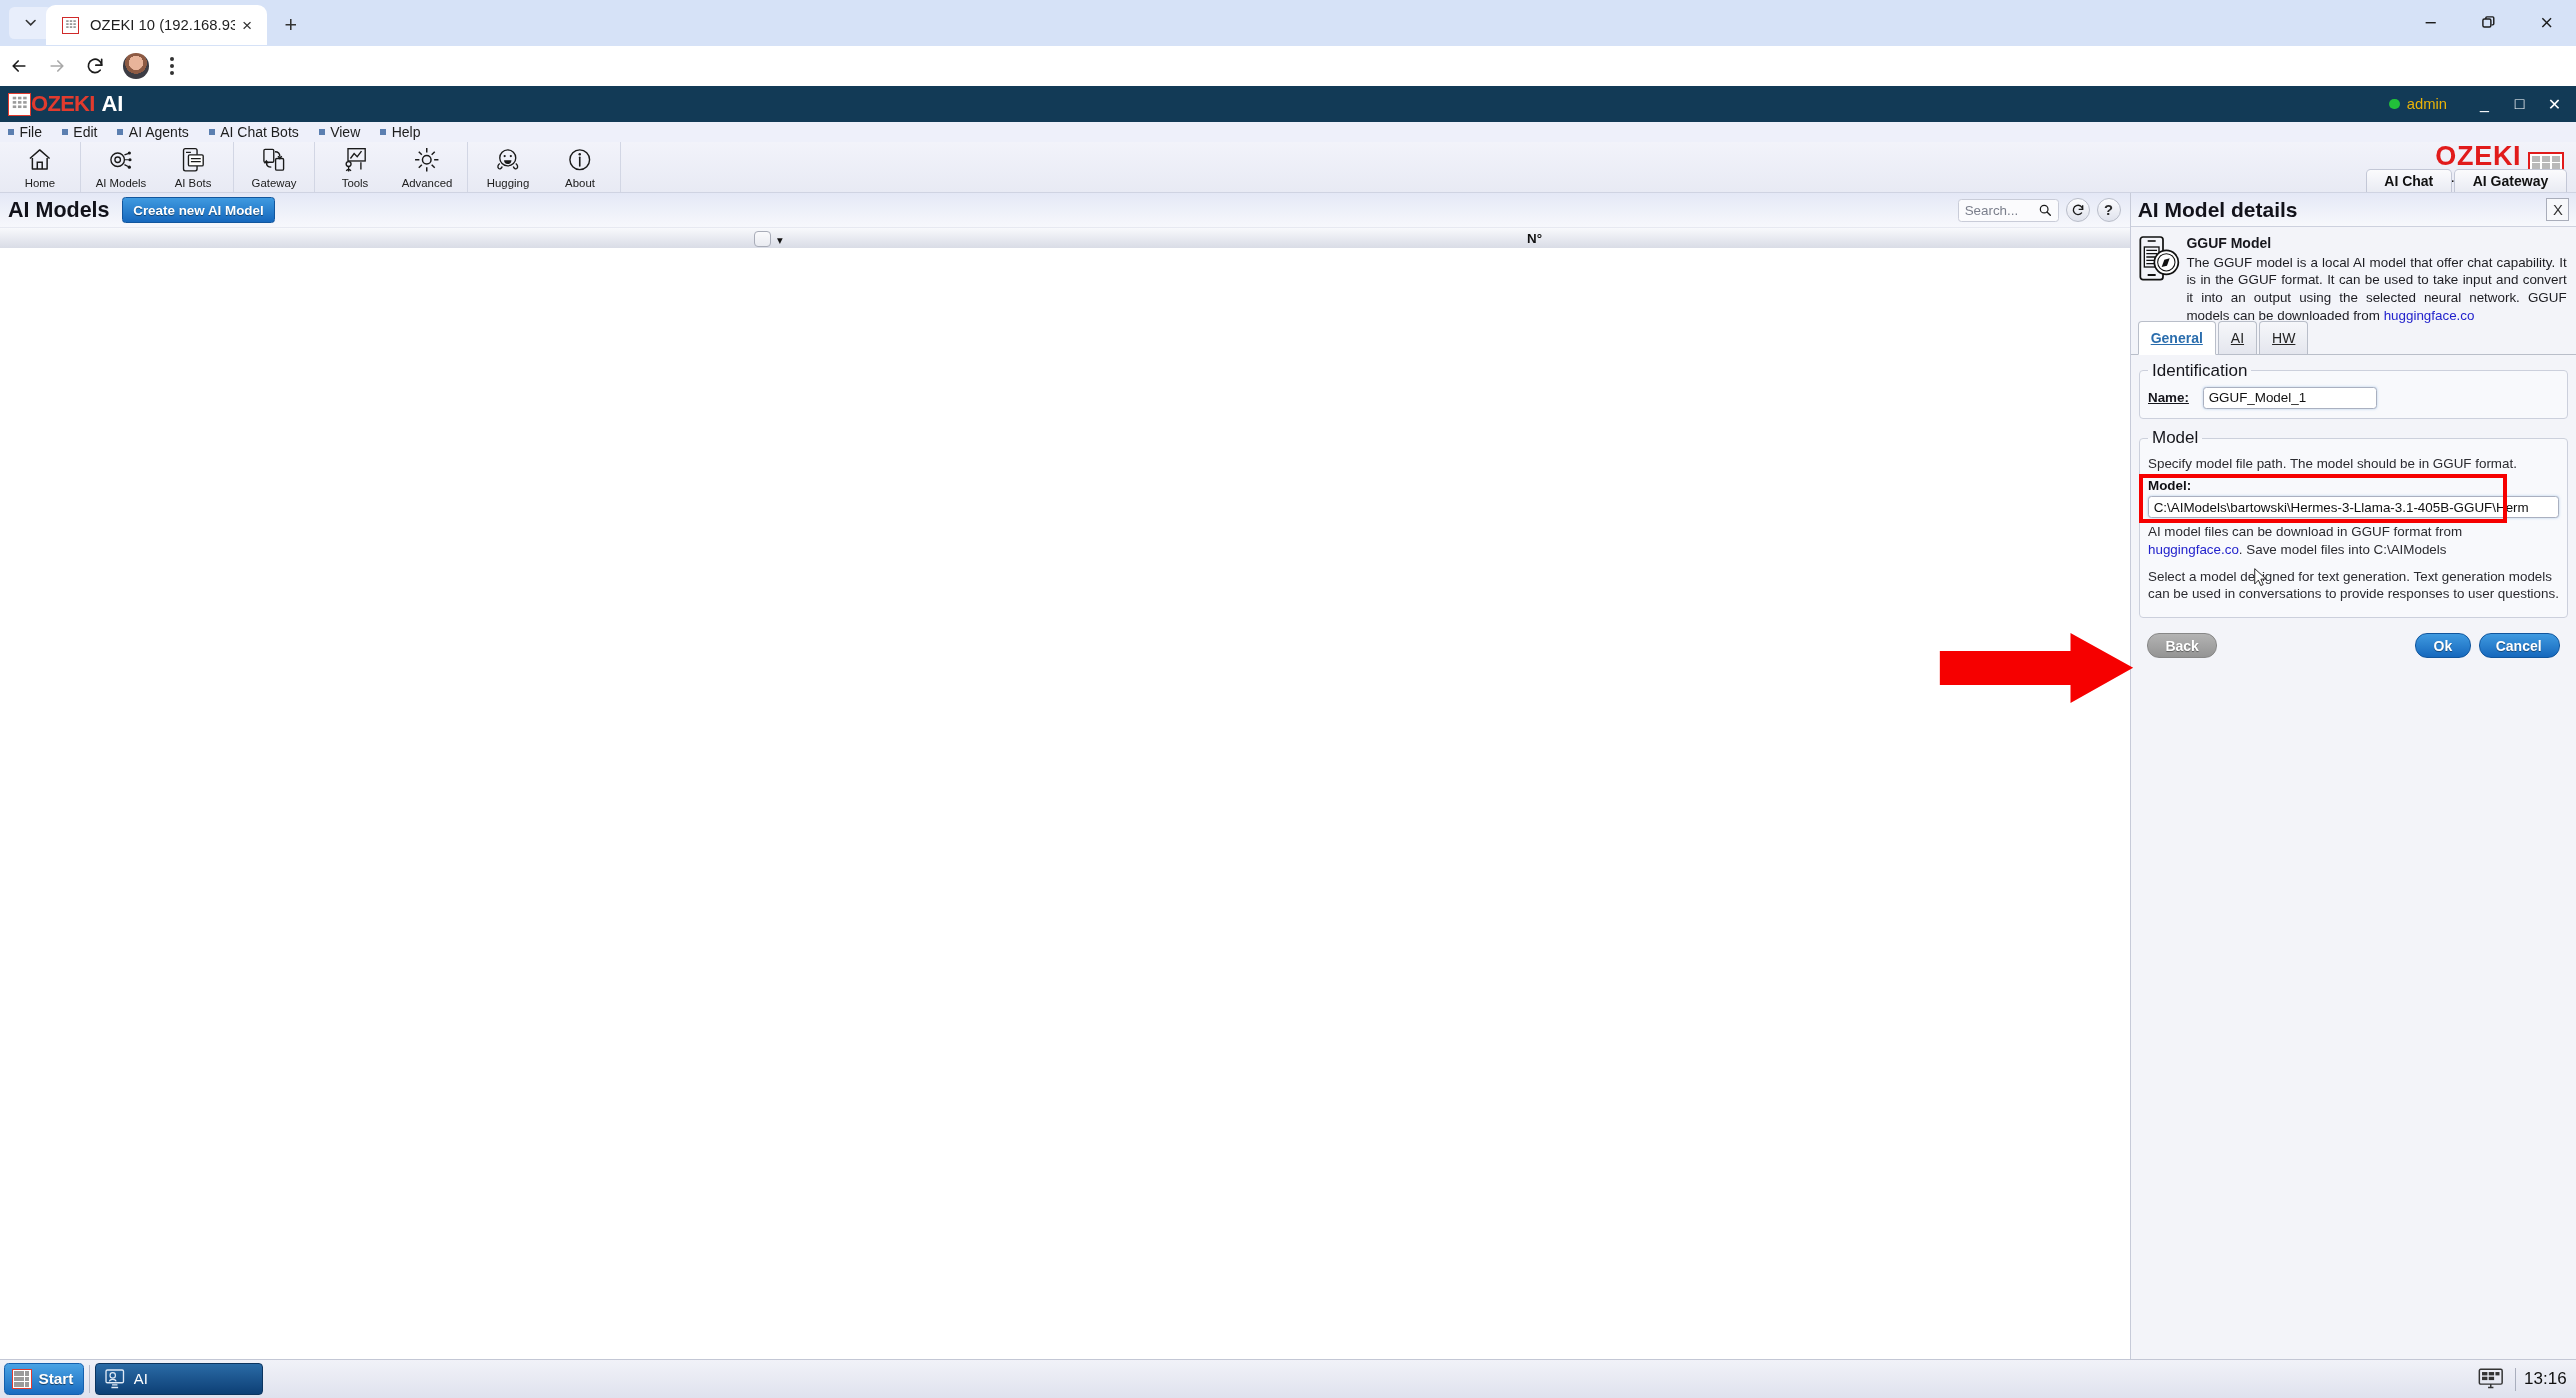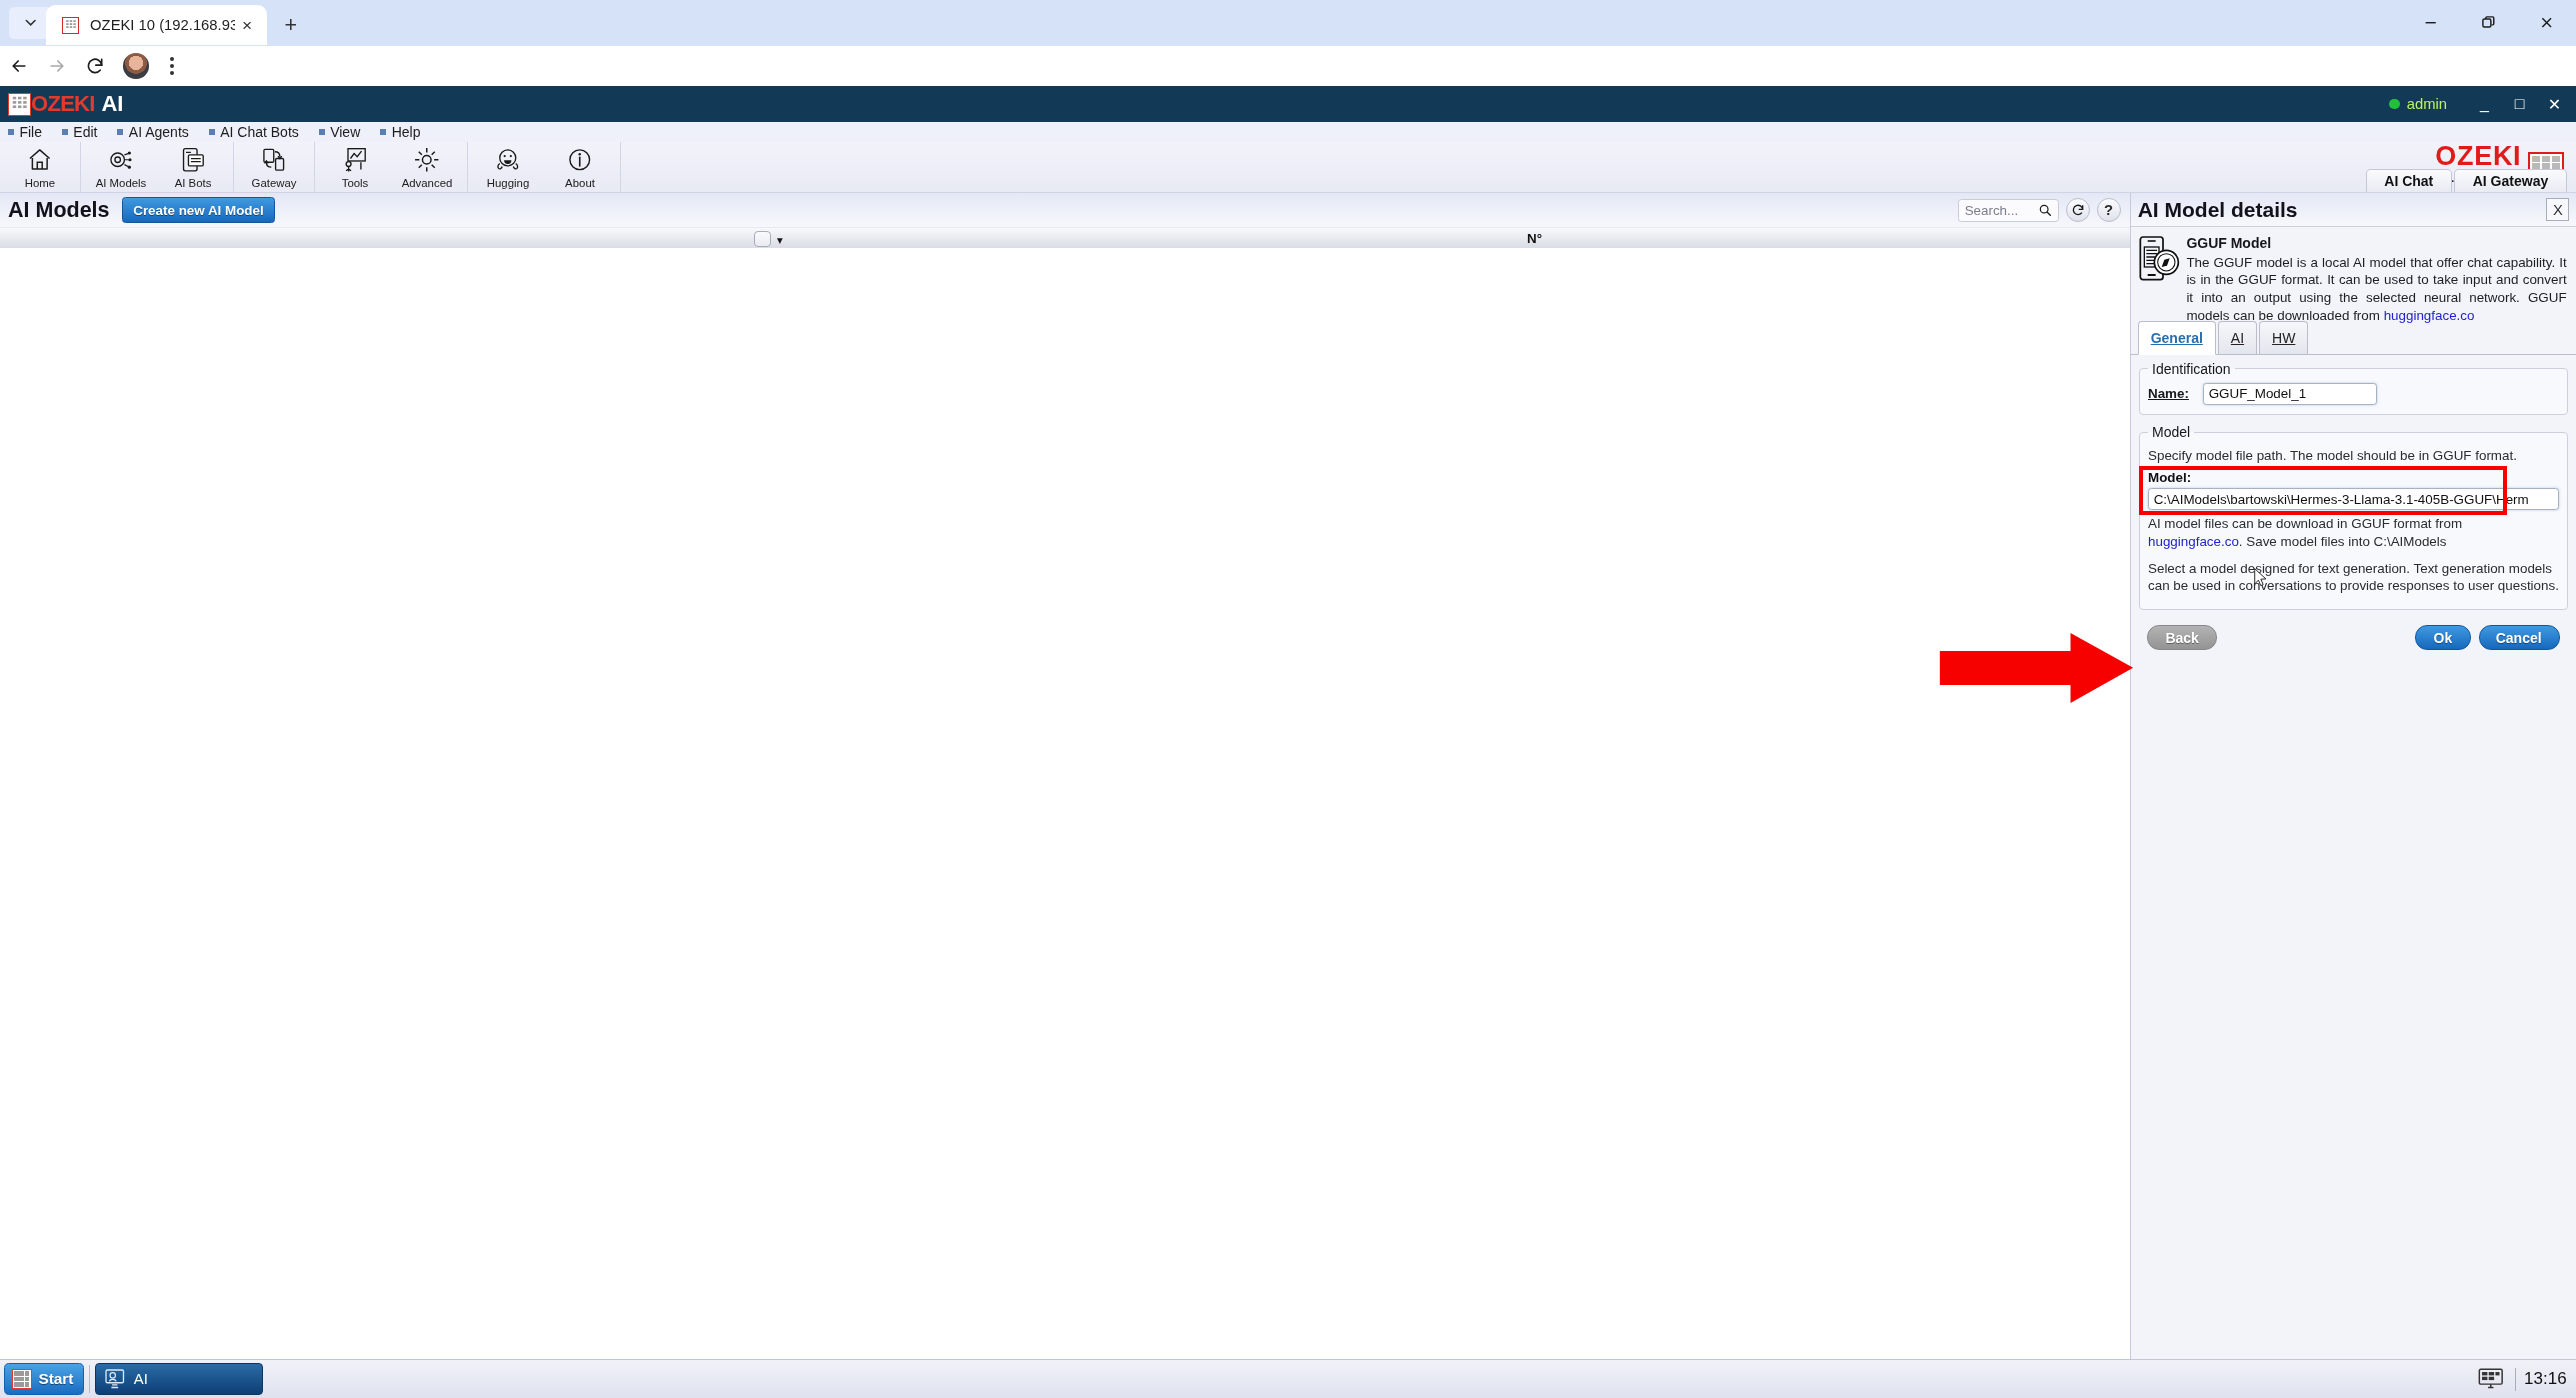--- a/index.html
+++ b/index.html
@@ -50,21 +50,21 @@
 
   
   #ozeki-titlebar { position:absolute; left:0; top:0; width:2576px; height:36px; background:#123a56;
      display:flex; align-items:center; }
   #ozeki-logo-mark { width:23px; height:23px; margin-left:8px; border:1.3px solid #e23b2e; background:#fff;
      display:flex; align-items:center; justify-content:center; flex:0 0 auto;}
   #ozeki-word { font-size:22px; font-weight:bold; color:#e23b2e; letter-spacing:-0.7px; margin-left:0; }
   #ozeki-ai { font-size:22px; font-weight:bold; color:#ffffff; margin-left:6.7px; }
   #titlebar-right { margin-left:auto; display:flex; align-items:center; padding-right:4px; }
   #user-dot { width:10.7px; height:10.7px; border-radius:50%; background:#22c03a; margin-right:6.7px; }
-  #user-name { font-size:14.8px; color:#bef264; margin-right:20px; }
+  #user-name { font-size:14.8px; color:#eab308; margin-right:20px; }
   .win-ctl { width:35px; height:35px; display:flex; align-items:center; justify-content:center;
      color:#fff; font-size:16px; }
 
   
   #ozeki-menubar { position:absolute; left:0; top:36px; width:2576px; height:21px; background:#eef0fa;
      display:flex; align-items:center; padding-left:8px; border-bottom:0.7px solid #dfe2ee; }
   .menu-item { display:flex; align-items:center; margin-right:20px; font-size:14px; color:#1d1d1d; }
   .menu-bullet { width:6px; height:6px; background:#5b7fb0; margin-right:5.4px; display:inline-block; }
 
   
@@ -143,21 +143,21 @@
      border-bottom:0.7px solid #b9bec9; }
   .d-tab { height:23px; padding:16px 12px; display:flex; align-items:center; font-size:14px;
      border:0.7px solid #b9bec9; border-bottom:none; border-radius:4px 4px 0 0;
      background:linear-gradient(#f6f7fa,#e4e6ee); color:#232323; margin-right:2px;text-decoration:underline; }
   .d-tab.active { background:#fff; color:#2a6dad; font-weight:bold; position:relative; top:0.7px;
      border-bottom:0.7px solid #fff; }
 
   #detail-body { padding:5.4px 8px 0 8px; }
   fieldset.box { border:0.7px solid #ccd0dc; border-radius:4px; margin-bottom:9.4px; padding:4px 8px 9.4px 8px;
      background:#f8f9fc; }
-  fieldset.box > legend { font-size:14px; color:#16161c; padding:0 4px; }
+  fieldset.box > legend { font-size:17px; color:#16161c; padding:0 4px; }
   .field-row { display:flex; align-items:center; margin-top:2.7px; }
   .field-label { font-size:13.4px; font-weight:bold; color:#16161c; margin-right:14px;text-decoration:underline; }
   .text-input { height:21.5px; border:0.7px solid #aab0c0; border-radius:3.4px; background:#fff;
      font-size:13.4px; color:#101010; padding:0 4.7px; display:flex; align-items:center;
      box-shadow:0 0 2.7px rgba(120,170,220,.55); }
   #name-input { width:174px; }
   .helper-text { font-size:13.4px; color:#2b2b30; line-height:1.3; margin:2.7px 0 5.4px 0; }
   #model-field-wrap { position:relative; }
   #model-label { font-size:13.4px; font-weight:bold; color:#101014; margin-bottom:3.4px; }
   #model-input { width:100%; height:21.5px; }

